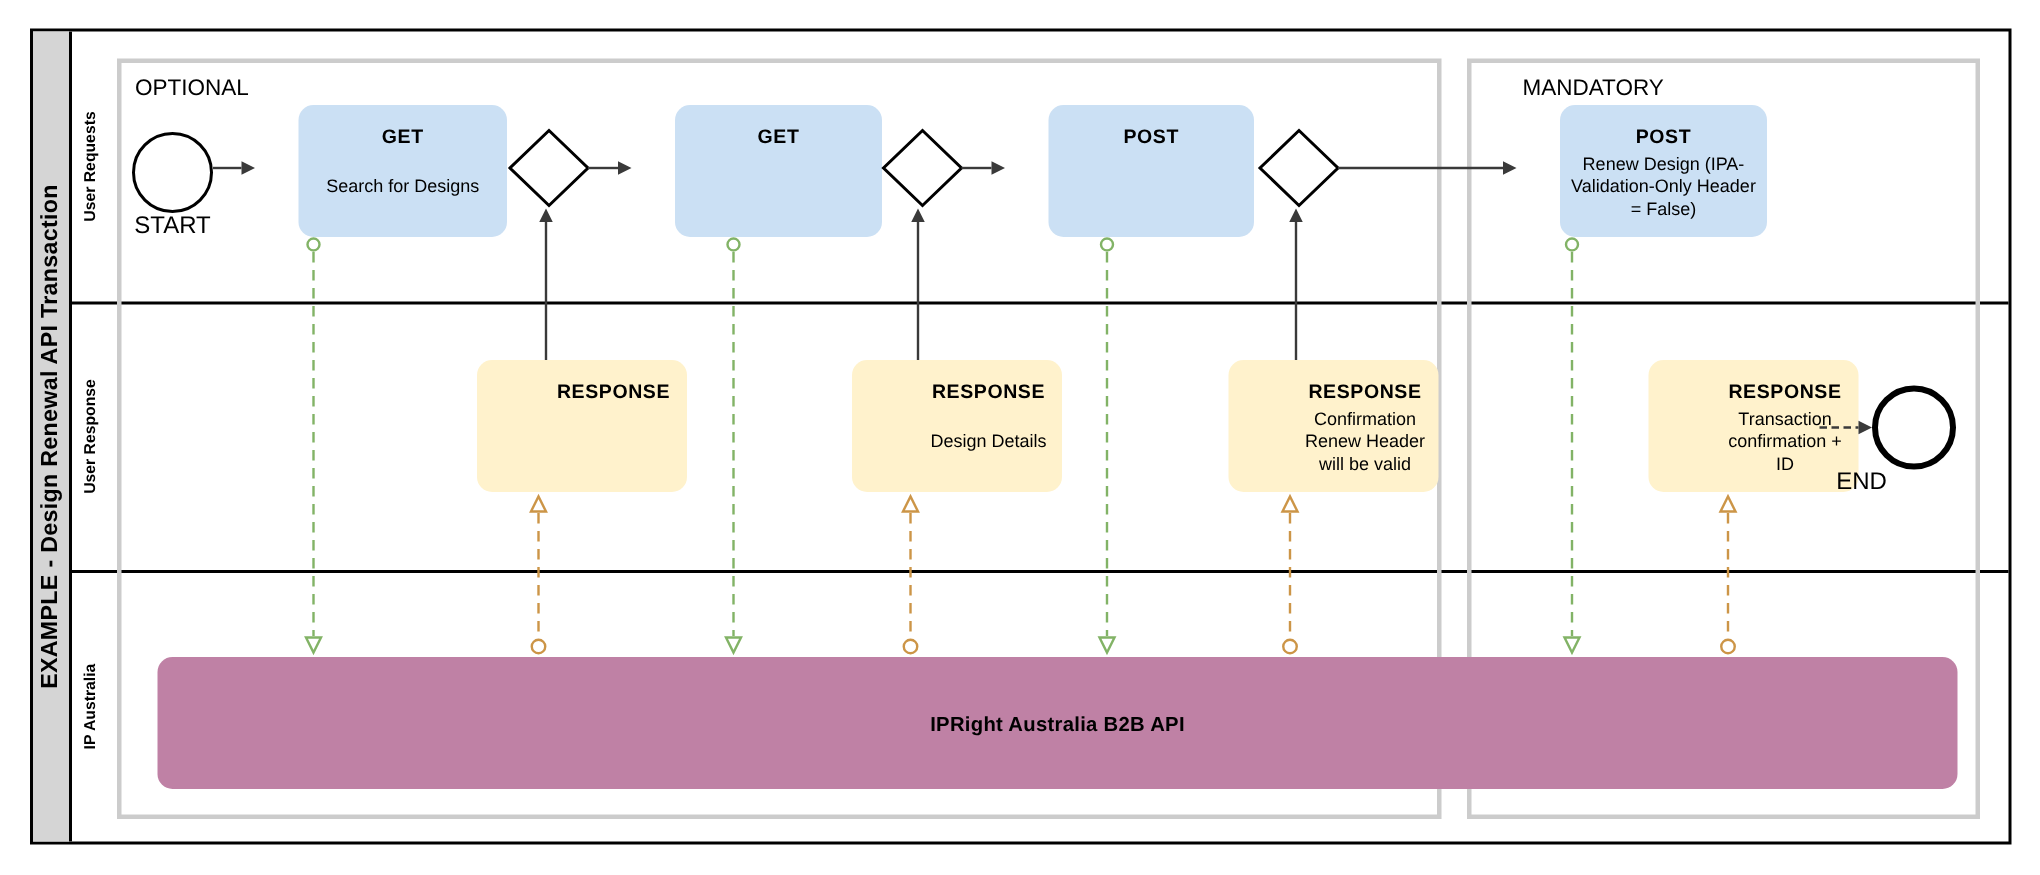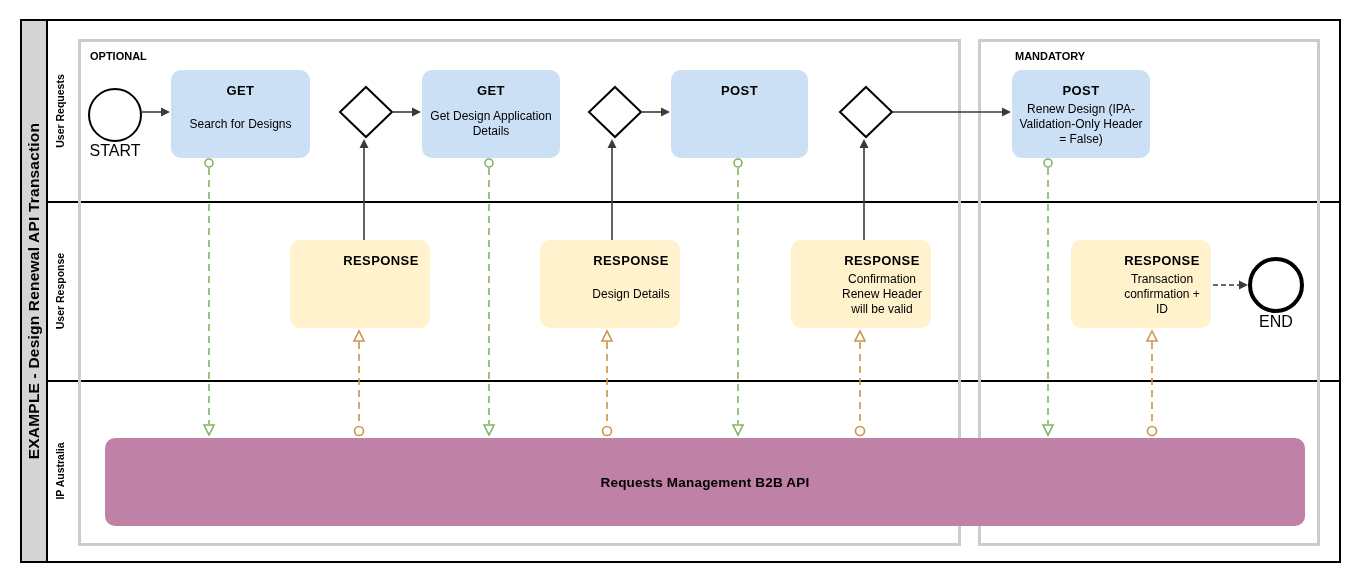--- a/index.html
+++ b/index.html
@@ -10,24 +10,24 @@
   
   .frame{position:absolute;left:20px;top:19px;width:1321px;height:544px;border:2px solid #000;background:#fff;}
   .titlebar{position:absolute;left:22px;top:21px;width:26px;height:540px;background:var(--titlebar-fill,#d5d5d5);border-right:2px solid #000;}
   .vtext{position:absolute;transform:rotate(-90deg);transform-origin:center center;text-align:center;white-space:nowrap;color:#000;}
   .diagram-title{left:-235px;top:281px;width:540px;height:20px;font-size:15.5px;font-weight:bold;letter-spacing:.2px;}
   .lane-label{width:170px;height:14px;font-size:10.5px;font-weight:bold;left:-24px;}
   .lane-line{position:absolute;left:48px;width:1291px;height:2px;background:#000;}
 
   
   .group{position:absolute;top:39px;height:507px;border:3px solid var(--group-border,#cccccc);background:transparent;}
-  .group-label{position:absolute;font-size:11px;font-weight:bold;color:#000;}
+  .group-label{position:absolute;font-size:15px;font-weight:normal;color:#000;}
 
   
-  .task{position:absolute;height:88px;border-radius:10px;display:flex;flex-direction:column;align-items:center;padding:13px 6px 8px 6px;text-align:center;}
+  .task{position:absolute;height:88px;border-radius:10px;display:flex;flex-direction:column;align-items:center;padding:13px 6px 8px 6px;text-align:center;margin-left:28px;}
   .task-req{background:var(--request-fill,#cbe0f4);}
   .task-resp{background:var(--response-fill,#fff2cc);padding-left:48px;}
   .task-title{font-size:13px;font-weight:bold;letter-spacing:.4px;color:#000;line-height:15px;}
   .task-body{flex:1;display:flex;align-items:center;justify-content:center;font-size:12px;line-height:15px;color:#000;}
 
   
   .api-bar{position:absolute;left:105px;top:438px;width:1200px;height:88px;background:var(--api-fill,#bf81a5);border-radius:10px;display:flex;align-items:center;justify-content:center;}
   .api-label{font-size:13.5px;font-weight:bold;color:#000;letter-spacing:.2px;}
 
   
@@ -65,21 +65,20 @@
   <div class="group-label" style="left:90px;top:50px;">OPTIONAL</div>
   <div class="group" style="left:978px;width:342px;"></div>
   <div class="group-label" style="left:991px;top:50px;margin-left:24px;">MANDATORY</div>
 
   <div class="task task-req" style="left:171px;top:70px;width:139px;">
     <div class="task-title">GET</div>
     <div class="task-body">Search for Designs</div>
   </div>
   <div class="task task-req" style="left:422px;top:70px;width:138px;">
     <div class="task-title">GET</div>
-    <div class="task-body">Get Design Application Details</div>
   </div>
   <div class="task task-req" style="left:671px;top:70px;width:137px;">
     <div class="task-title">POST</div>
   </div>
   <div class="task task-req" style="left:1012px;top:70px;width:138px;">
     <div class="task-title">POST</div>
     <div class="task-body">Renew Design (IPA-Validation-Only Header = False)</div>
   </div>
 
   <div class="task task-resp" style="left:290px;top:240px;width:140px;">
@@ -92,25 +91,25 @@
   <div class="task task-resp" style="left:791px;top:240px;width:140px;">
     <div class="task-title">RESPONSE</div>
     <div class="task-body">Confirmation Renew Header will be valid</div>
   </div>
   <div class="task task-resp" style="left:1071px;top:240px;width:140px;">
     <div class="task-title">RESPONSE</div>
     <div class="task-body">Transaction confirmation + ID</div>
   </div>
 
   <div class="api-bar">
-    <div class="api-label">Requests Management B2B API</div>
+    <div class="api-label">IPRight Australia B2B API</div>
   </div>
 
   <div class="event-label" style="left:75px;top:142px;">START</div>
-  <div class="event-label" style="left:1236px;top:313px;">END</div>
+  <div class="event-label" style="left:1201px;top:313px;">END</div>
 
   <svg class="overlay" width="1360" height="583" viewBox="0 0 1360 583">
 
     <circle class="shape" cx="115" cy="115" r="26" stroke-width="2"></circle>
     <circle class="shape" cx="1276" cy="285" r="26" stroke-width="4"></circle>
 
     <polygon class="shape" stroke-width="2" points="366,87 392,112 366,137 340,112"></polygon>
     <polygon class="shape" stroke-width="2" points="615,87 641,112 615,137 589,112"></polygon>
     <polygon class="shape" stroke-width="2" points="866,87 892,112 866,137 840,112"></polygon>
 

